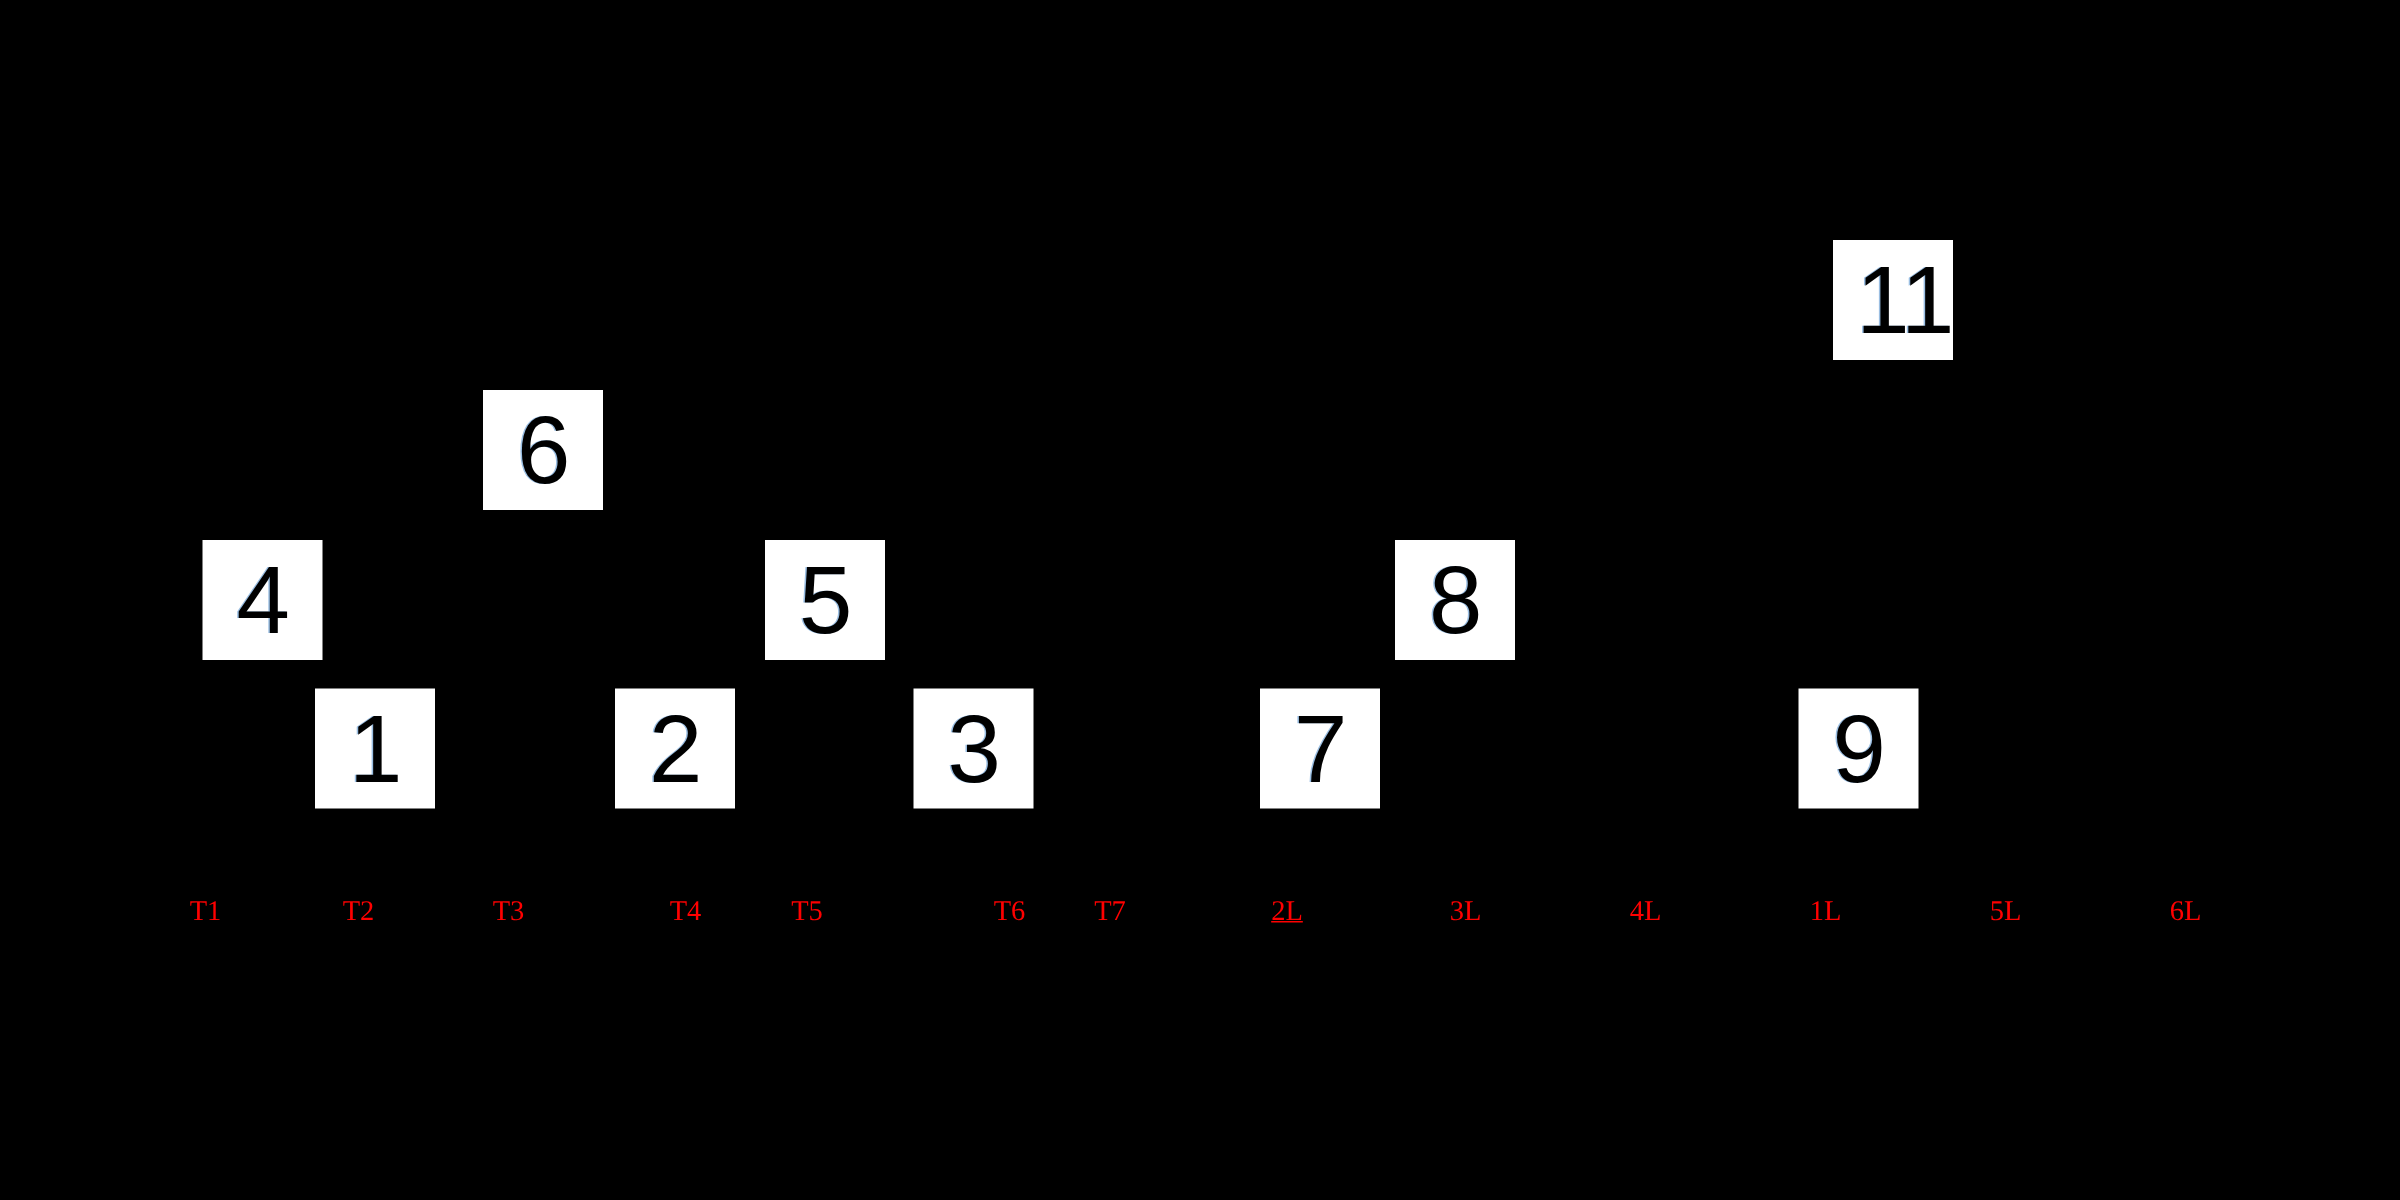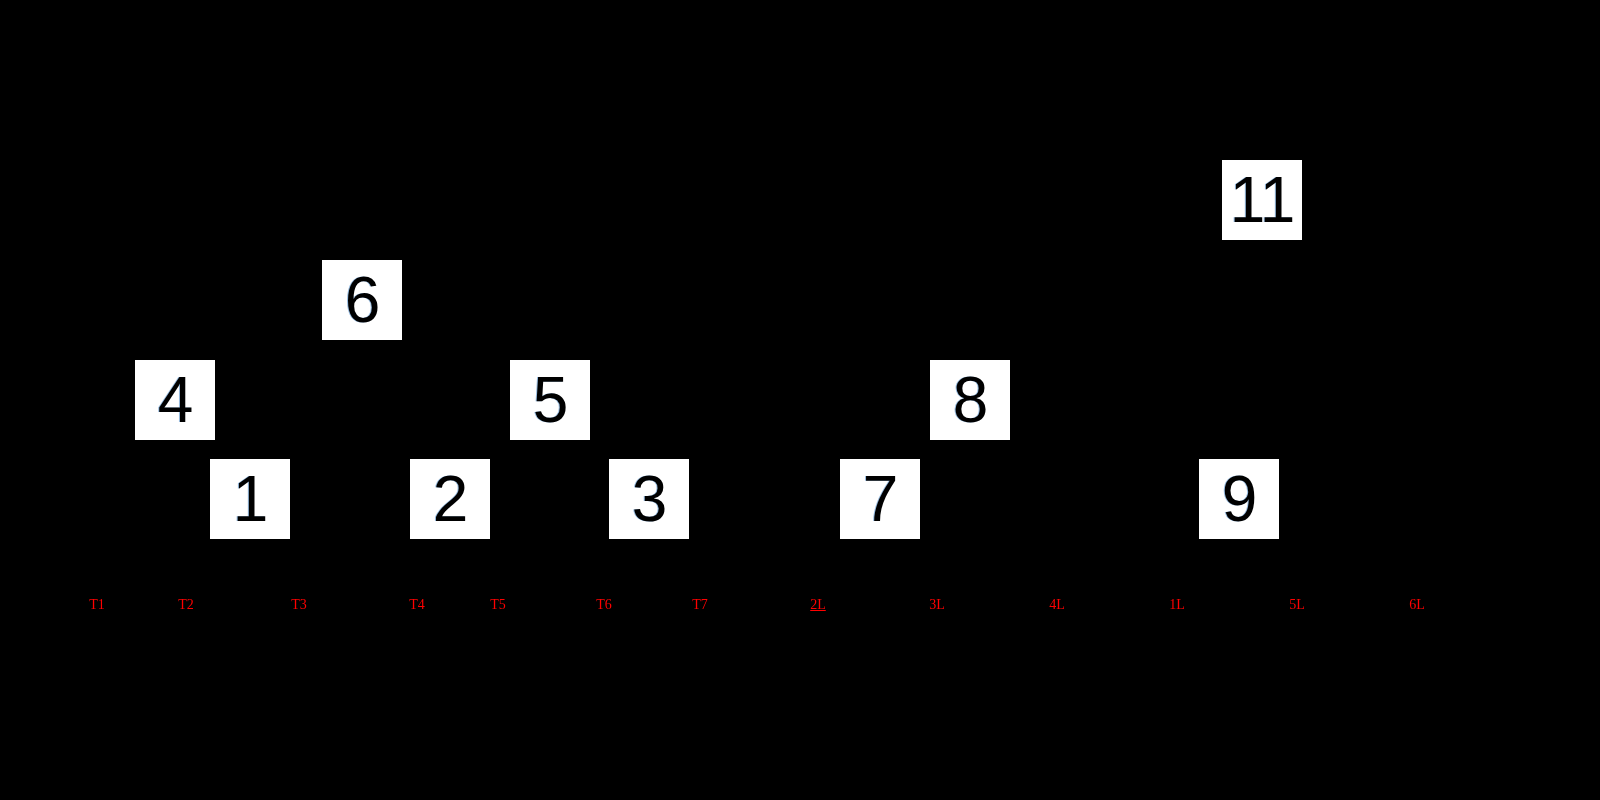--- a/index.html
+++ b/index.html
@@ -28,45 +28,46 @@
     letter-spacing: -1px;
     
     text-shadow: -1px 0 0 rgba(30, 110, 190, 0.45);
   }
   .axis-label {
     position: absolute;
     top: 598px;
     transform: translateX(-50%);
     color: var(--label-color, #ff0000);
     font-family: "Liberation Serif", serif;
-    font-size: 14px;
+    font-size: 19px;
     line-height: 1;
     white-space: nowrap;
+    margin-left: 40px;
   }
 </style>
 </head>
 <body>
 
 <div id="canvas">
     <div class="node" style="left: 210px; top: 459px;">1</div>
     <div class="node" style="left: 410px; top: 459px;">2</div>
     <div class="node" style="left: 609px; top: 459px;">3</div>
     <div class="node" style="left: 135px; top: 360px;">4</div>
     <div class="node" style="left: 510px; top: 360px;">5</div>
     <div class="node" style="left: 322px; top: 260px;">6</div>
     <div class="node" style="left: 840px; top: 459px;">7</div>
     <div class="node" style="left: 930px; top: 360px;">8</div>
     <div class="node" style="left: 1199px; top: 459px;">9</div>
-    <div class="node" style="left: 1222px; top: 160px;">11</div>
+    <div class="node" style="left: 1222px; top: 160px; text-align: right;">11</div>
     <div class="axis-label" style="left: 97px;">T1</div>
-    <div class="axis-label" style="left: 186px; text-align: center;">T2</div>
+    <div class="axis-label" style="left: 199px; text-align: center;">T2</div>
     <div class="axis-label" style="left: 299px;">T3</div>
     <div class="axis-label" style="left: 417px;">T4</div>
     <div class="axis-label" style="left: 498px;">T5</div>
-    <div class="axis-label" style="left: 604px;">T6</div>
+    <div class="axis-label" style="left: 633px;">T6</div>
     <div class="axis-label" style="left: 700px;">T7</div>
     <div class="axis-label" style="left: 818px; text-decoration: underline;">2L</div>
     <div class="axis-label" style="left: 937px;">3L</div>
     <div class="axis-label" style="left: 1057px; text-align: center;">4L</div>
     <div class="axis-label" style="left: 1177px;">1L</div>
     <div class="axis-label" style="left: 1297px; text-align: right;">5L</div>
     <div class="axis-label" style="left: 1417px;">6L</div>
   </div>
 
 </body></html>

